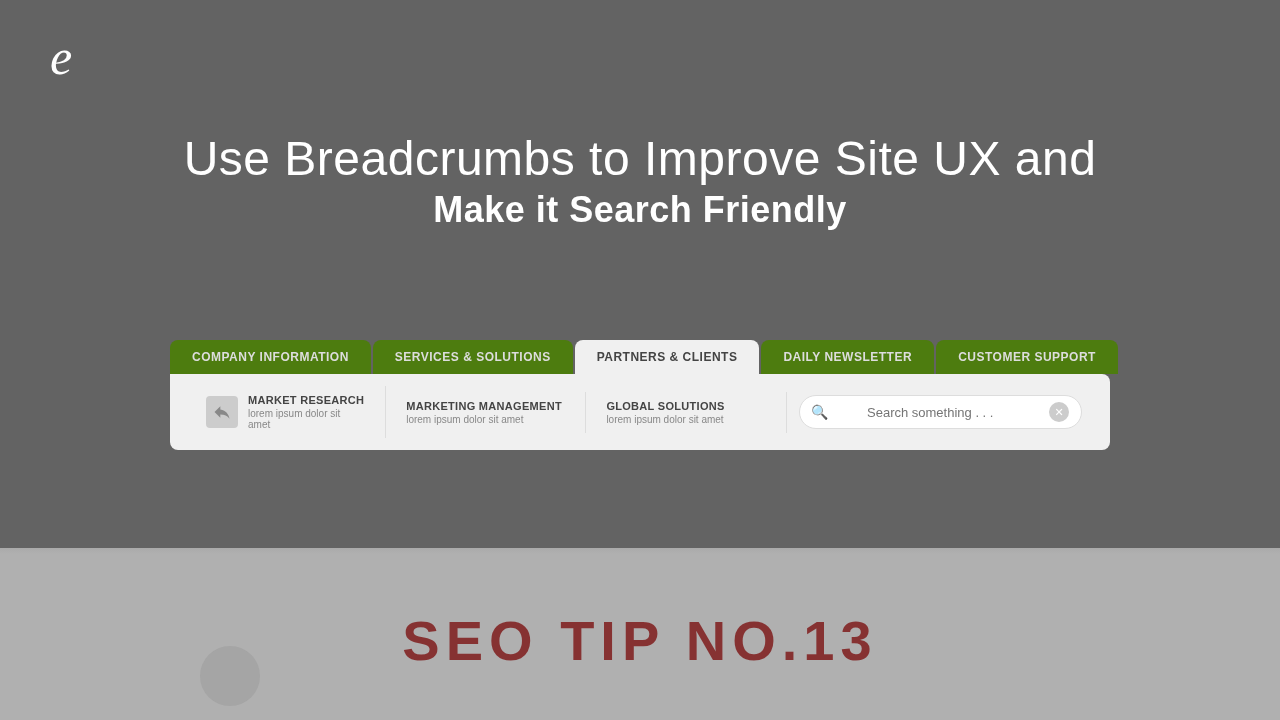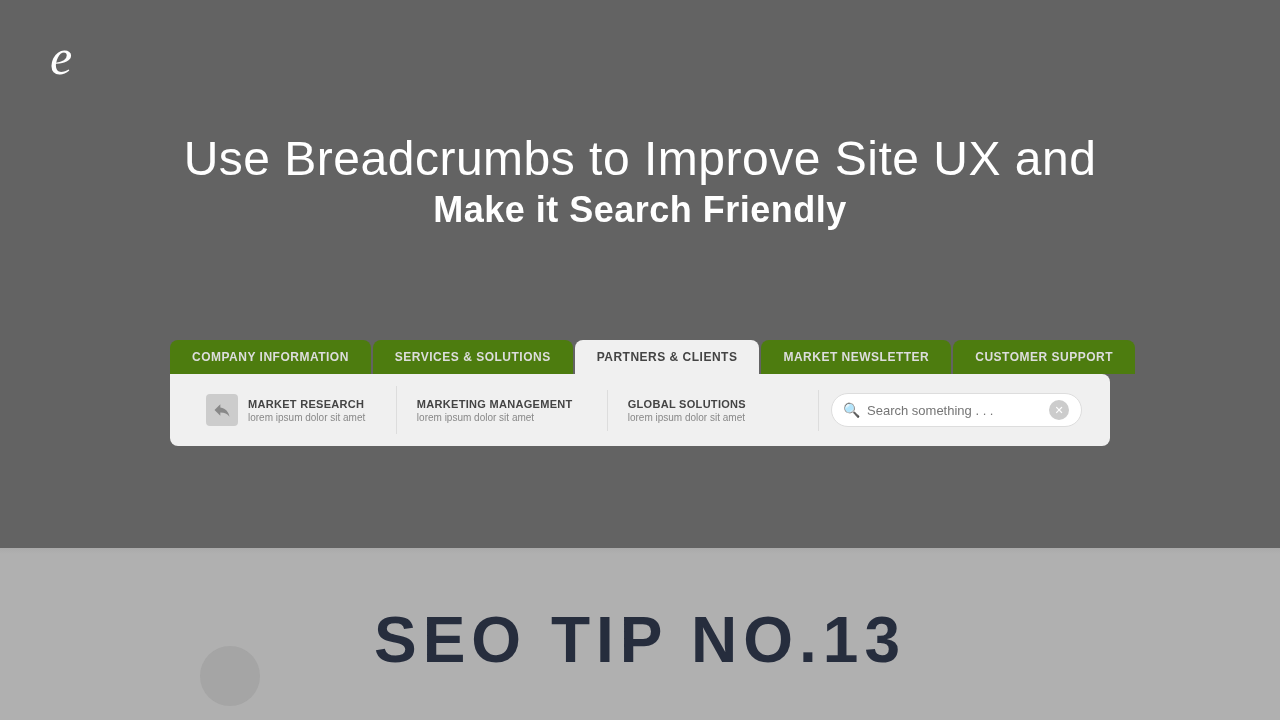--- a/index.html
+++ b/index.html
@@ -184,20 +184,21 @@
       font-size: 14px;
     }
 
     .search-input {
       border: none;
       outline: none;
       font-size: 13px;
       color: #aaa;
       flex: 1;
       background: transparent;
+      margin-left: 32px;
     }
 
     .search-clear {
       width: 20px;
       height: 20px;
       background-color: #ccc;
       border-radius: 50%;
       display: flex;
       align-items: center;
       justify-content: center;
@@ -213,23 +214,23 @@
 
     
     .section-divider {
       width: 100%;
       height: 6px;
       background: linear-gradient(to bottom, #aaa, #b0b0b0);
     }
 
     
     .seo-tip-text {
-      font-size: 64px;
+      font-size: 56px;
       font-weight: 700;
-      color: #0f172a;
+      color: #7f1d1d;
       letter-spacing: 6px;
       text-transform: uppercase;
       opacity: 0.85;
     }
 
     
     .circle-decor {
       position: absolute;
       left: 200px;
       bottom: 20px;
@@ -282,21 +283,21 @@
       <div class="tab tab-inactive">
         <span>COMPANY INFORMATION</span>
       </div>
       <div class="tab tab-inactive">
         <span>SERVICES &amp; SOLUTIONS</span>
       </div>
       <div class="tab tab-active">
         <span>PARTNERS &amp; CLIENTS</span>
       </div>
       <div class="tab tab-inactive">
-        <span>MARKET NEWSLETTER</span>
+        <span>DAILY NEWSLETTER</span>
       </div>
       <div class="tab tab-inactive">
         <span>CUSTOMER SUPPORT</span>
       </div>
     </div>
 
     <div class="content-bar">
 
       <div class="nav-item">
         <div class="nav-item-icon">

